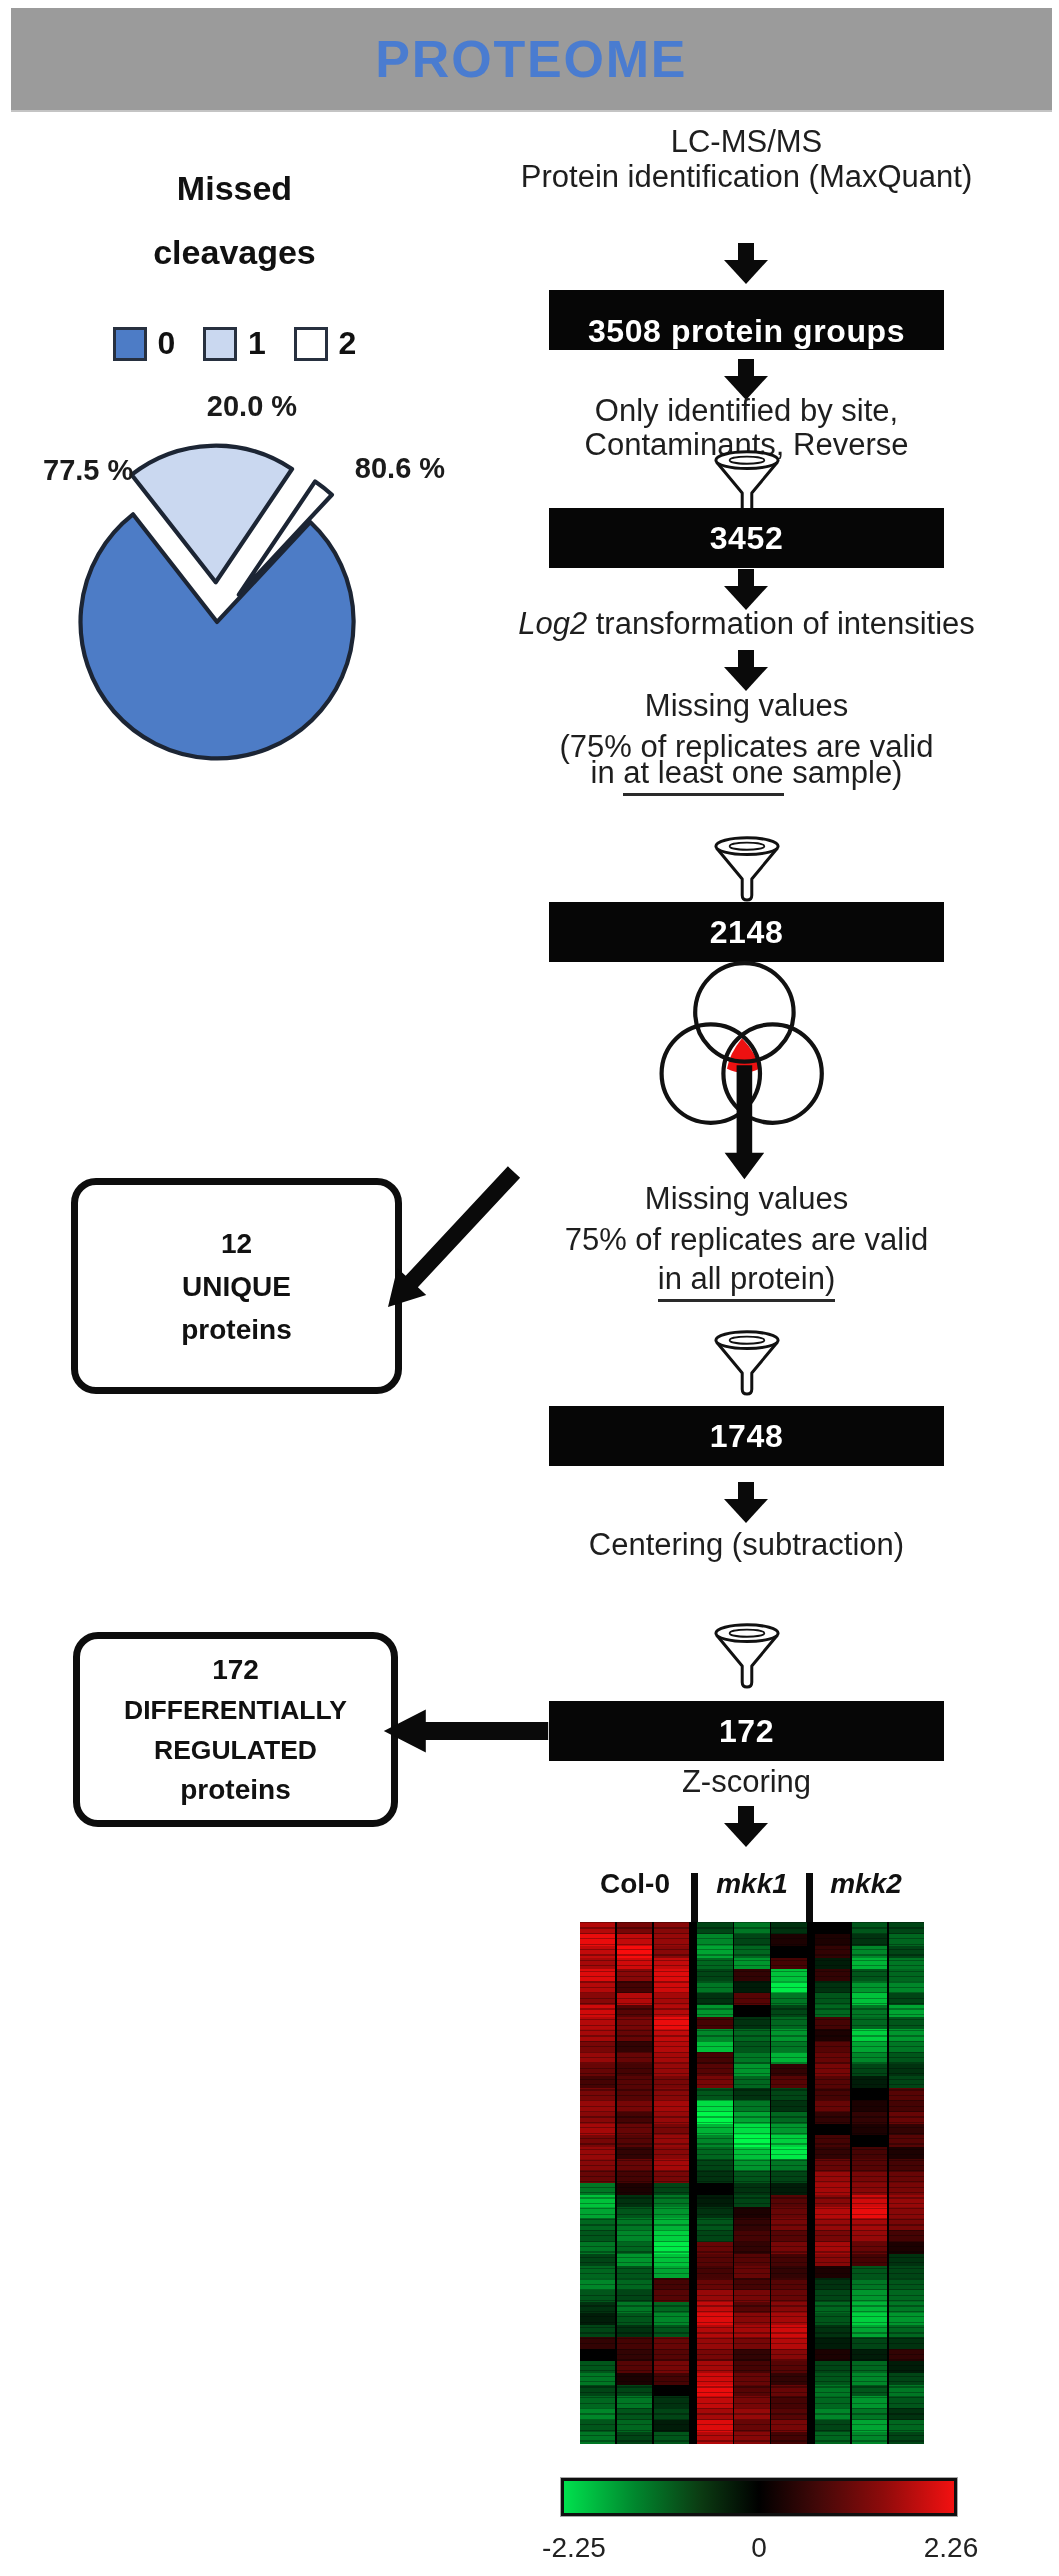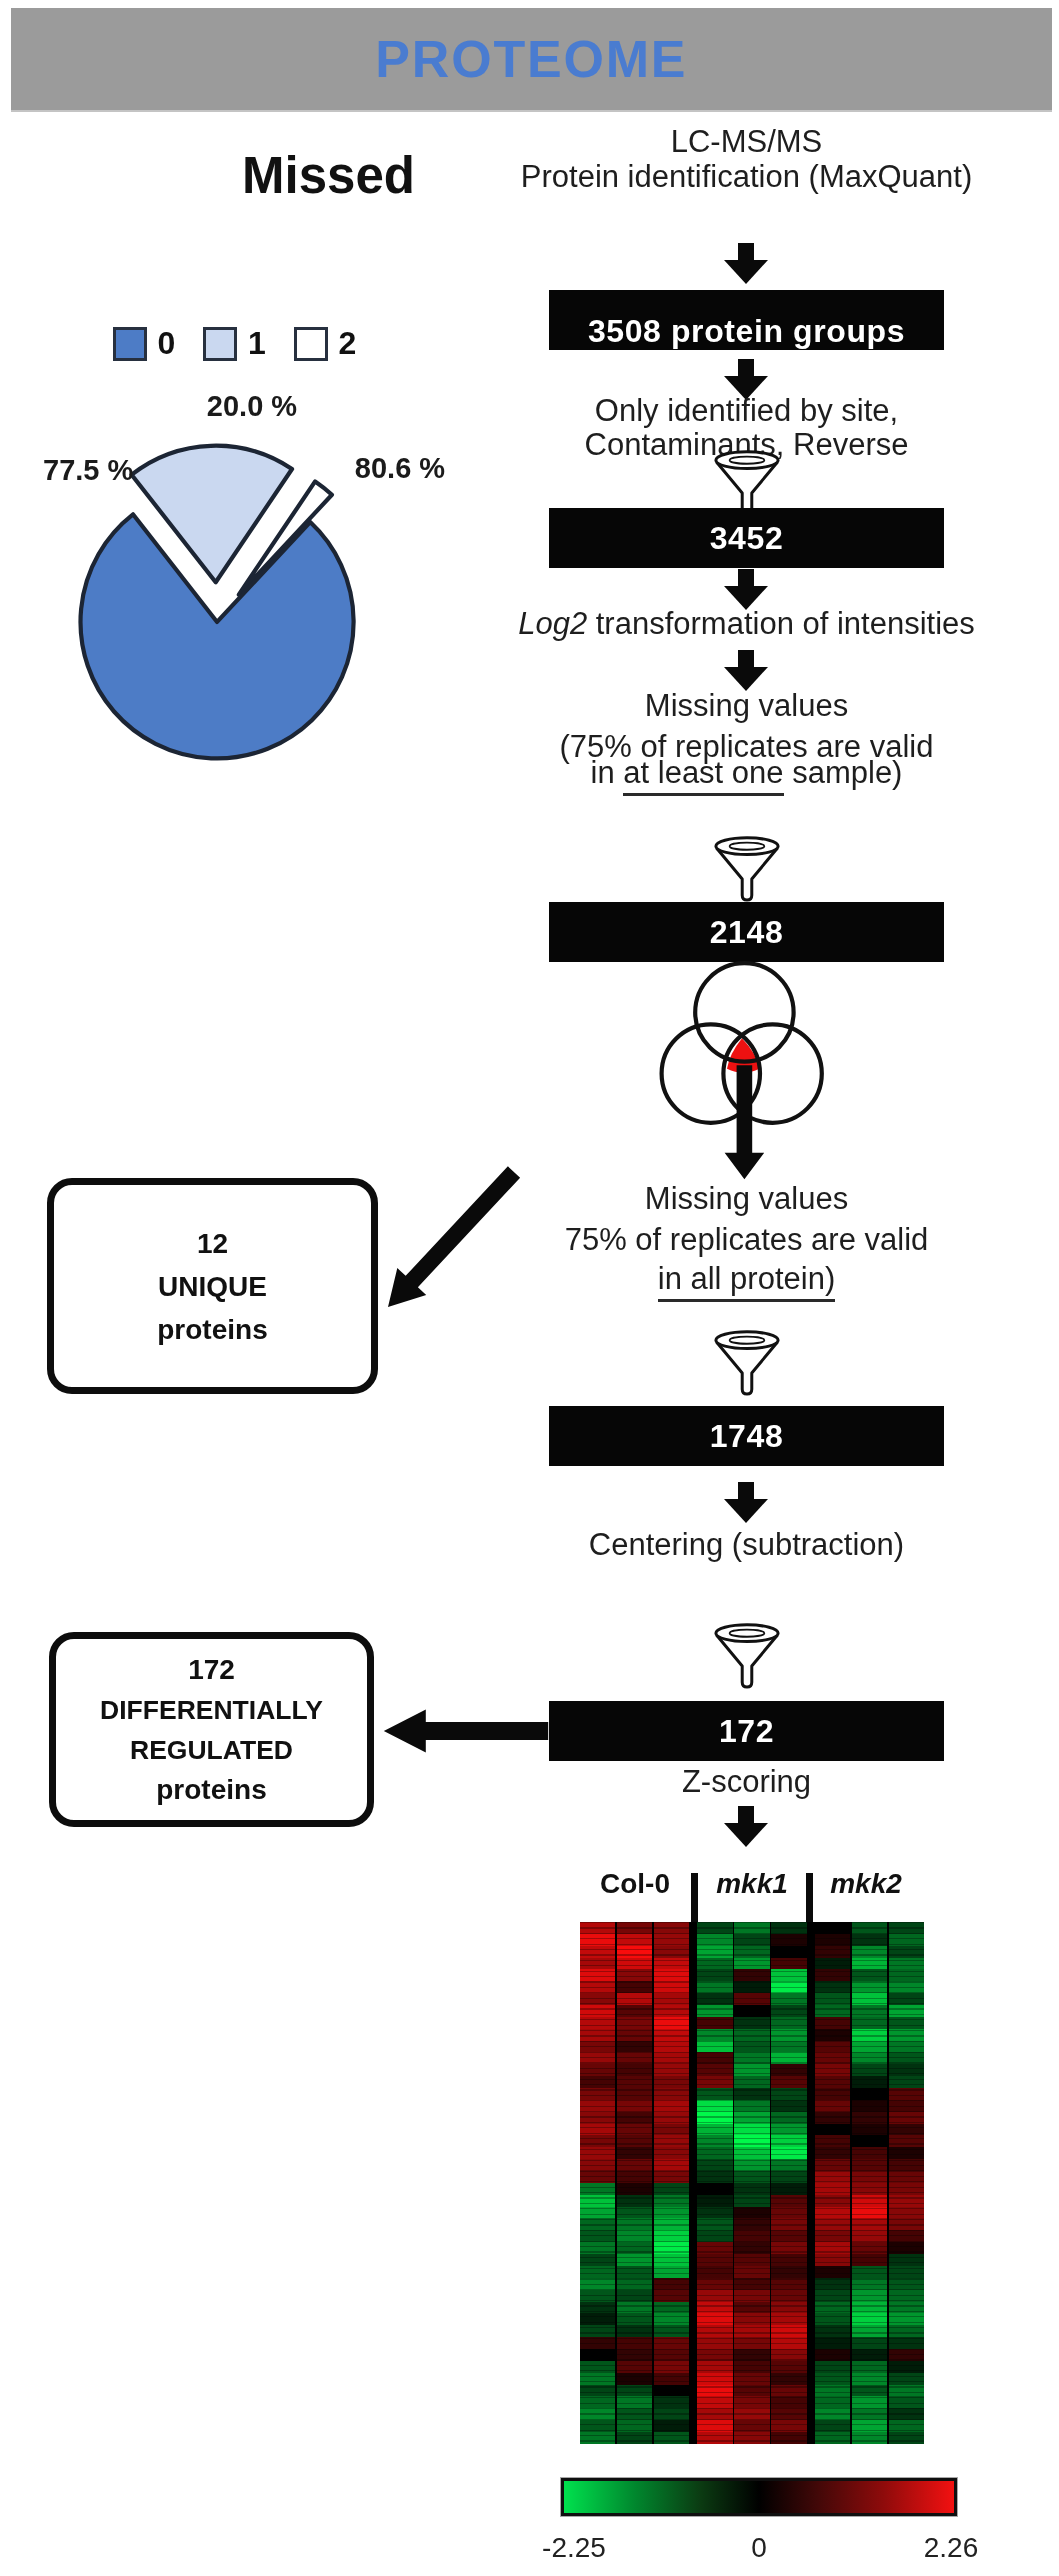--- a/index.html
+++ b/index.html
@@ -5,22 +5,22 @@
   html,body{margin:0;padding:0;background:#ffffff;}
   body{font-family:"Liberation Sans", sans-serif; color:#1d1d1d;}
   #canvas{position:relative;width:1060px;height:2576px;background:#ffffff;overflow:hidden;}
 
   
   .banner{position:absolute;left:10.8px;top:8.4px;width:1041px;height:102px;background:#9b9b9b;
           display:flex;align-items:center;justify-content:center;border-bottom:2.4px solid #c4c4c4;}
   .banner span{font-size:52px;font-weight:bold;color:#4a7cd0;letter-spacing:1.8px;}
 
   
-  .pie-title{position:absolute;left:54px;top:144px;width:361px;text-align:right;
-             font-size:51px;font-weight:bold;line-height:64px;color:#111;}
+  .pie-title{position:absolute;left:54px;top:156px;width:361px;text-align:center;
+             font-size:34px;font-weight:bold;line-height:64px;color:#111;}
   .legend{position:absolute;left:66px;top:325px;width:337px;display:flex;justify-content:center;
           align-items:center;gap:28px;}
   .legend-item{display:flex;align-items:center;gap:10.8px;}
   .swatch{width:34px;height:34px;border:3.6px solid #27303f;box-sizing:border-box;background:#fff;}
   .legend-label{font-size:32px;font-weight:bold;color:#111;}
   .pie-label{position:absolute;width:156px;text-align:center;font-size:29px;font-weight:bold;color:#1b1b1b;}
   #pie-svg{position:absolute;left:24px;top:415px;}
 
   
   .step-text{position:absolute;left:476px;width:541px;text-align:center;font-size:31px;
@@ -30,21 +30,21 @@
              display:flex;align-items:center;justify-content:center;}
   .black-box span{color:#ffffff;font-size:32px;font-weight:bold;letter-spacing:0.6px;}
   .arrow-down{position:absolute;left:724px;width:44px;}
   .arrow-down .shaft{width:15.6px;height:17px;background:#0a0a0a;margin:0 auto;}
   .arrow-down .head{width:0;height:0;border-left:22px solid transparent;
                     border-right:22px solid transparent;border-top:24px solid #0a0a0a;}
   .funnel{position:absolute;left:711px;}
 
   
   .side-box{position:absolute;background:#ffffff;border:7.8px solid #0d0d0d;border-radius:25px;
-            display:flex;flex-direction:column;align-items:center;justify-content:center;box-sizing:border-box;}
+            display:flex;flex-direction:column;align-items:center;justify-content:center;box-sizing:border-box;margin-left:24px;}
   .side-box div{font-weight:bold;color:#111;text-align:center;}
 
   
   .hm-label{position:absolute;top:1868px;width:114px;text-align:center;font-size:28px;font-weight:bold;color:#111;}
   .hm-label.it{font-style:italic;}
   .hm-tick{position:absolute;top:1873px;width:6.6px;height:78px;background:#0a0a0a;}
   #heatmap{position:absolute;left:580px;top:1922px;width:344px;height:522px;background:#000;display:flex;}
   #heatmap::after{content:"";position:absolute;inset:0;pointer-events:none;
       background:repeating-linear-gradient(180deg, rgba(0,0,0,0.30) 0 1.2px, rgba(0,0,0,0) 1.2px 5.4px);}
   .hm-col{flex:1;display:flex;flex-direction:column;}
@@ -64,20 +64,21 @@
 <body>
 
 <div id="canvas">
 
   <div class="banner">
     <span>PROTEOME</span>
   </div>
 
   <div class="pie-title">
     <div>Missed</div>
+    <div>cleavages</div>
   </div>
 
   <div class="legend">
     <div class="legend-item">
       <span class="swatch" style="background: rgb(77, 124, 198);"></span>
       <span class="legend-label">0</span>
     </div>
     <div class="legend-item">
       <span class="swatch" style="background: rgb(202, 216, 240);"></span>
       <span class="legend-label">1</span>

